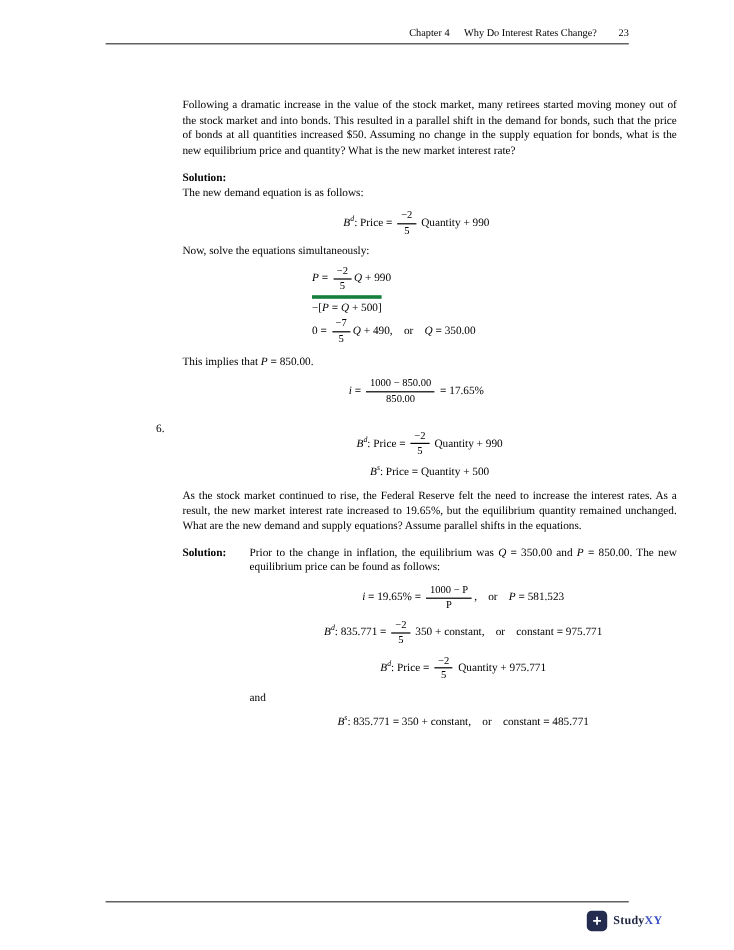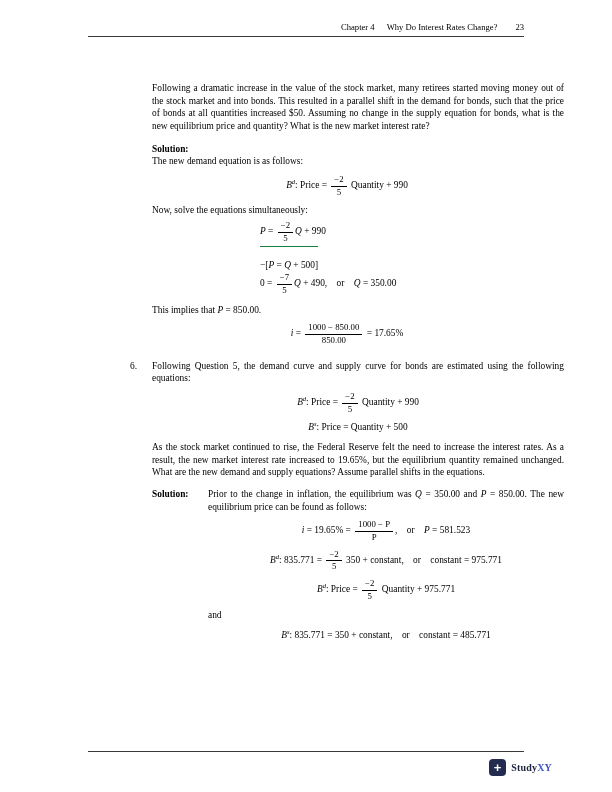--- a/index.html
+++ b/index.html
@@ -21,21 +21,21 @@
   .ind{margin-left:22px;}
   .para{margin-bottom:9px;text-align:justify;}
   .sol-label{font-weight:bold;}
   .mt4{margin-top:4px;}
   .mt8{margin-top:8px;}
   .mt10{margin-top:10px;}
   
   .eq{display:block;text-align:center;white-space:pre;margin:7px 0;}
   .eqrow{white-space:pre;margin:2px 0;}
   .sys{margin-left:130px;margin-top:4px;margin-bottom:6px;}
-  .subline{display:inline-block;border-top:1px solid #15803d;padding-top:12px;}
+  .subline{display:inline-block;border-top:3px solid #15803d;padding-top:2px;}
   .it{font-style:italic;}
   sup{font-size:6.5px;vertical-align:super;line-height:0;}
   .frac{display:inline-flex;flex-direction:column;vertical-align:middle;text-align:center;margin:0 2px;line-height:1.1;}
   .fnum{display:block;padding:0 3px 1px 3px;border-bottom:1px solid #000;font-size:8.8px;}
   .fden{display:block;padding:1px 3px 0 3px;font-size:8.8px;}
   .rich{text-align:justify;}
   
   .qrow{display:flex;margin-top:14px;}
   .qnum{width:22px;flex:0 0 22px;}
   .qbody{flex:1;}
@@ -83,21 +83,20 @@
       <div class="eqrow"><span>0 = </span><span class="frac"><span class="fnum">−7</span><span class="fden">5</span></span><span class="it">Q</span><span> + 490,</span><span>    or    </span><span class="it">Q</span><span> = 350.00</span></div>
     </div>
 
     <p class="ind rich mt8"><span>This implies that </span><span class="it">P</span><span> = 850.00.</span></p>
 
     <div class="eq"><span class="it">i</span><span> = </span><span class="frac"><span class="fnum">1000 − 850.00</span><span class="fden">850.00</span></span><span> = 17.65%</span></div>
 
     <div class="qrow">
       <div class="qnum">6.</div>
       <div class="qbody">
-        <p class="rich">Following Question 5, the demand curve and supply curve for bonds are estimated using the following equations:</p>
 
         <div class="eq"><span class="it">B</span><sup class="it">d</sup><span>: Price = </span><span class="frac"><span class="fnum">−2</span><span class="fden">5</span></span><span> Quantity + 990</span></div>
         <div class="eq"><span class="it">B</span><sup class="it">s</sup><span>: Price = Quantity + 500</span></div>
 
         <p class="rich mt4">As the stock market continued to rise, the Federal Reserve felt the need to increase the interest rates. As a result, the new market interest rate increased to 19.65%, but the equilibrium quantity remained unchanged. What are the new demand and supply equations? Assume parallel shifts in the equations.</p>
 
         <div class="solrow">
           <div class="sol-label">Solution:</div>
           <div class="solbody">
             <p class="rich"><span>Prior to the change in inflation, the equilibrium was </span><span class="it">Q</span><span> = 350.00 and </span><span class="it">P</span><span> = 850.00. The new equilibrium price can be found as follows:</span></p>

